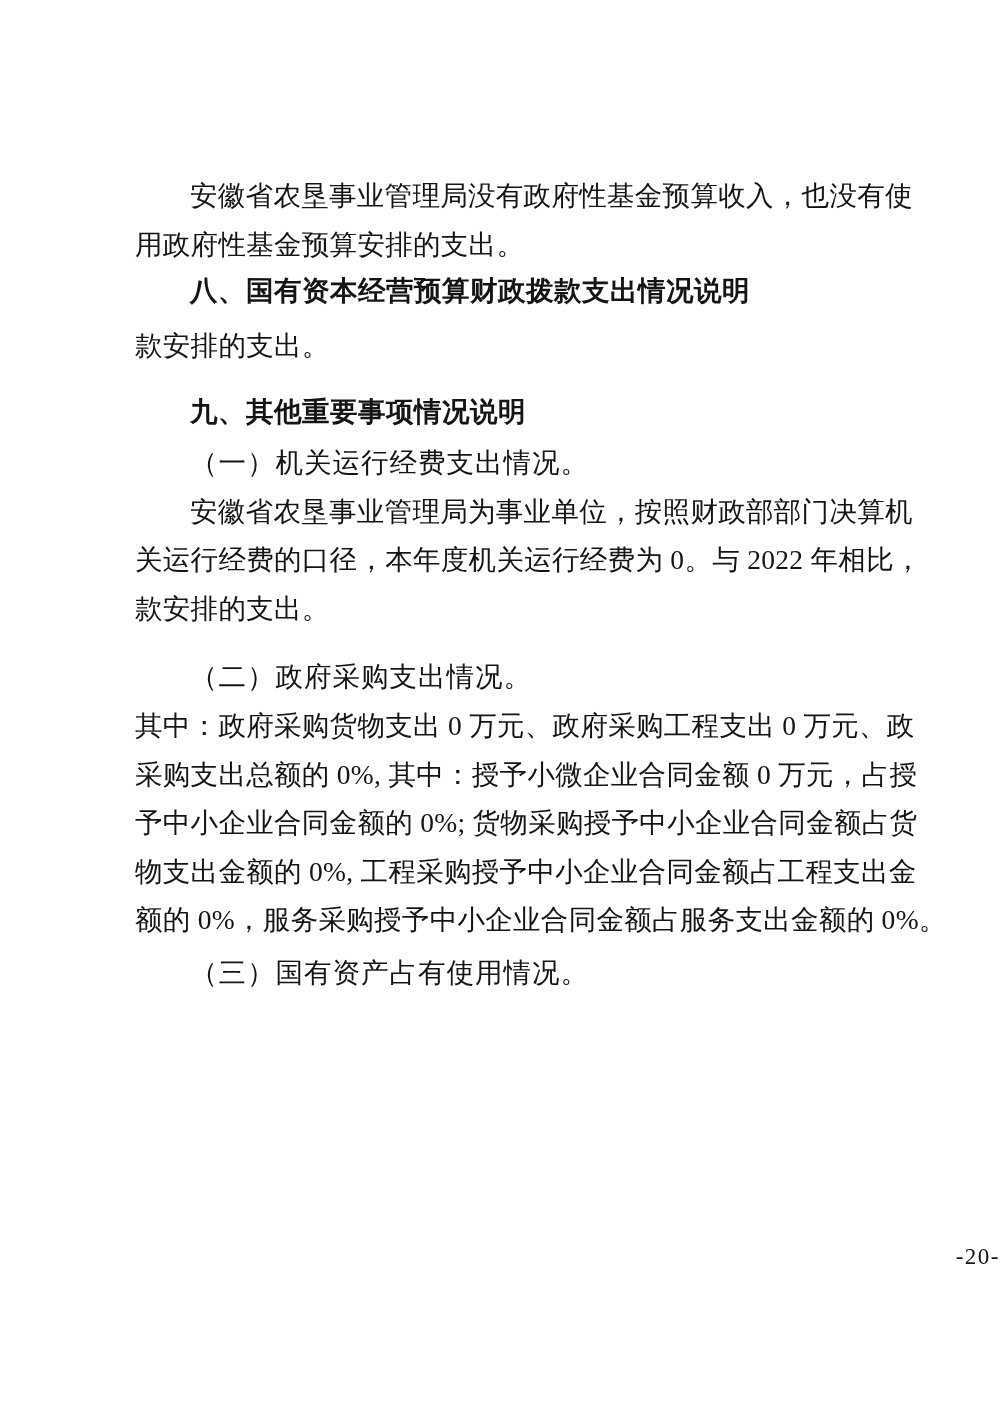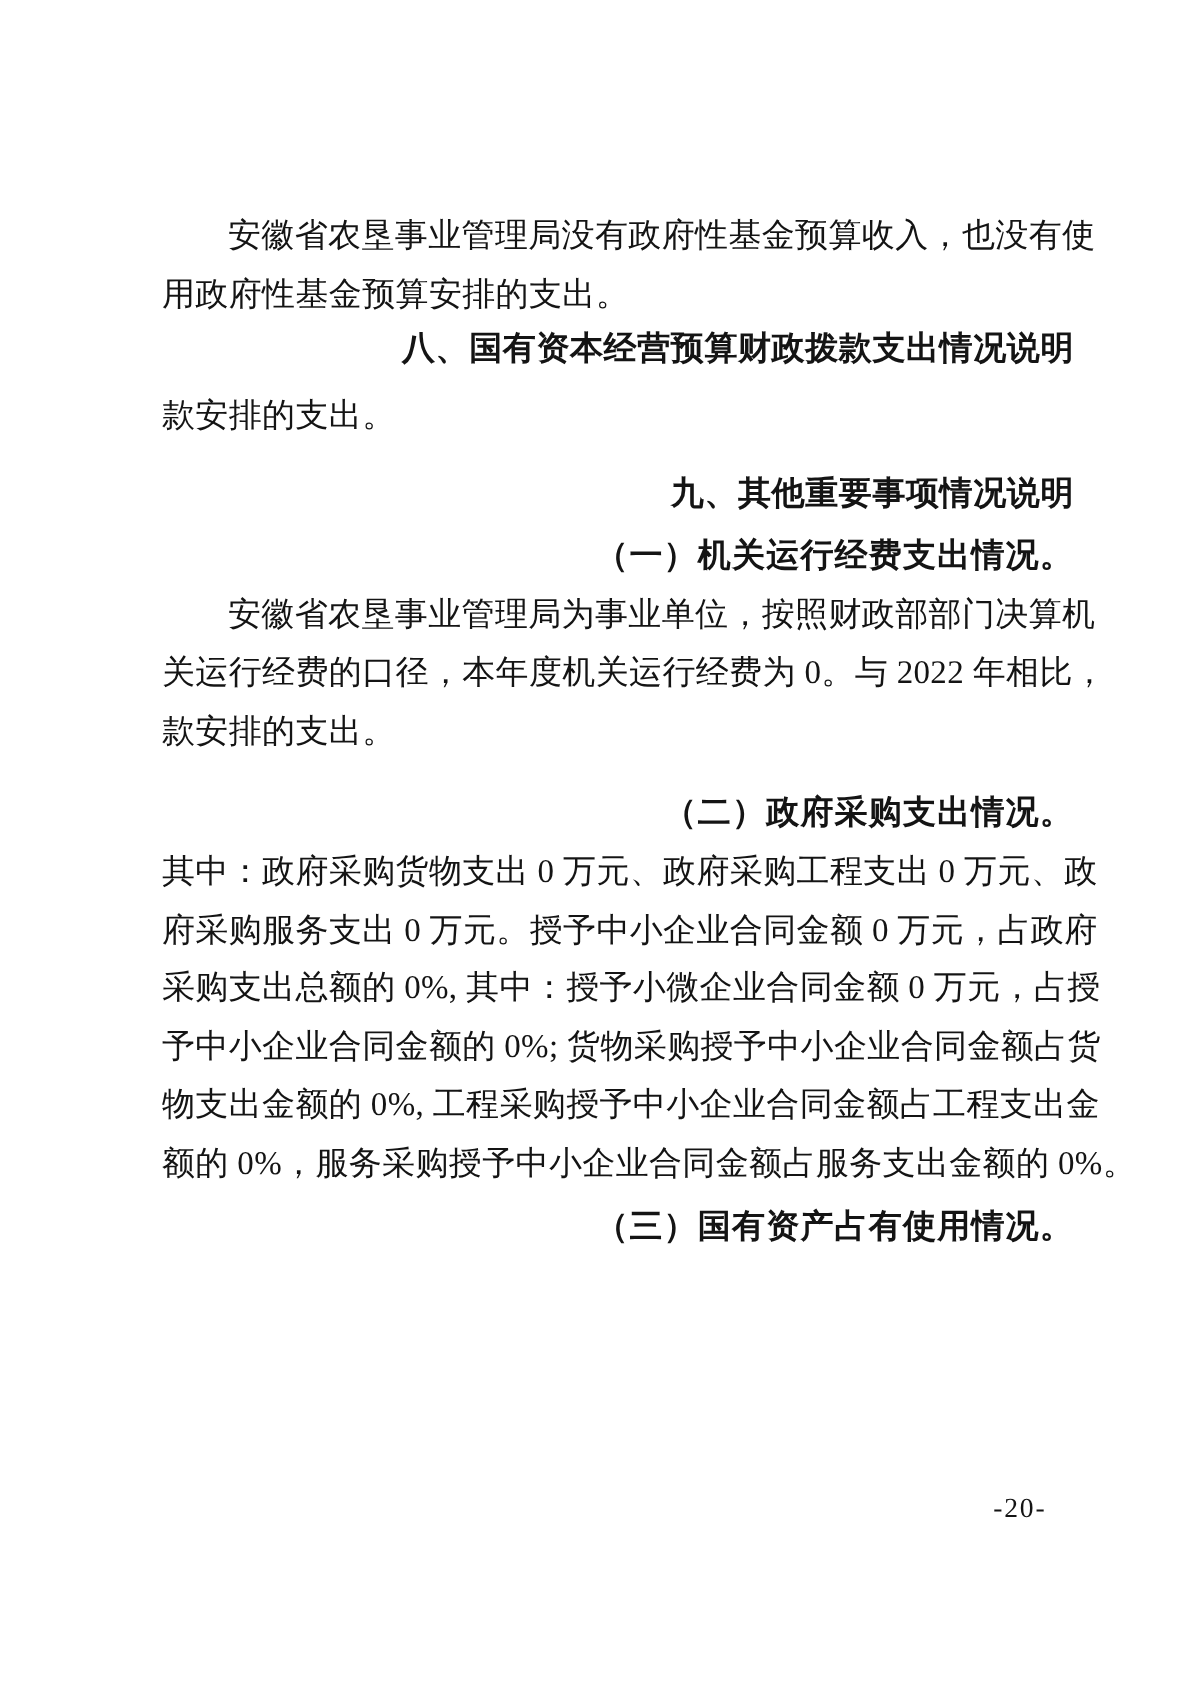--- a/index.html
+++ b/index.html
@@ -25,37 +25,36 @@
   .block { margin: 0; }
   .block.gap-sm { margin-top: 4px; }
   .block.gap-md { margin-top: 20px; }
   .line {
     height: 48.6px;
     line-height: 48.6px;
     font-size: 27.5px;
     white-space: nowrap;
     letter-spacing: 0.3px;
   }
-  .line.indent { padding-left: 55px; text-align: right; }
+  .line.indent { padding-left: 55px; }
   .block.heading-major .line {
     font-family: Liberation Mono, monospace;
     font-weight: 700;
     letter-spacing: 0.5px;
   }
   .block.heading-minor .line {
-    font-weight: 700;
+    font-weight: 400;
     letter-spacing: 1px;
   }
   .page-number {
     position: absolute;
     top: 1244px;
     left: 0;
     width: 1000px;
     text-align: right;
-    padding-right: 128px;
     box-sizing: border-box;
     font-size: 23px;
     letter-spacing: 1.5px;
     color: #141414;
   }
 </style>
 </head>
 <body>
 
 <div class="page">
@@ -79,21 +78,20 @@
       <div class="block body">
         <div class="line indent">安徽省农垦事业管理局为事业单位，按照财政部部门决算机</div>
         <div class="line">关运行经费的口径，本年度机关运行经费为 0。与 2022 年相比，</div>
         <div class="line">款安排的支出。</div>
       </div>
       <div class="block heading-minor gap-md">
         <div class="line indent">（二）政府采购支出情况。</div>
       </div>
       <div class="block body">
         <div class="line">其中：政府采购货物支出 0 万元、政府采购工程支出 0 万元、政</div>
-        <div class="line">府采购服务支出 0 万元。授予中小企业合同金额 0 万元，占政府</div>
         <div class="line">采购支出总额的 0%, 其中：授予小微企业合同金额 0 万元，占授</div>
         <div class="line">予中小企业合同金额的 0%; 货物采购授予中小企业合同金额占货</div>
         <div class="line">物支出金额的 0%, 工程采购授予中小企业合同金额占工程支出金</div>
         <div class="line">额的 0%，服务采购授予中小企业合同金额占服务支出金额的 0%。</div>
       </div>
       <div class="block heading-minor gap-sm">
         <div class="line indent">（三）国有资产占有使用情况。</div>
       </div>
     </div>
   <div class="page-number">-20-</div>

